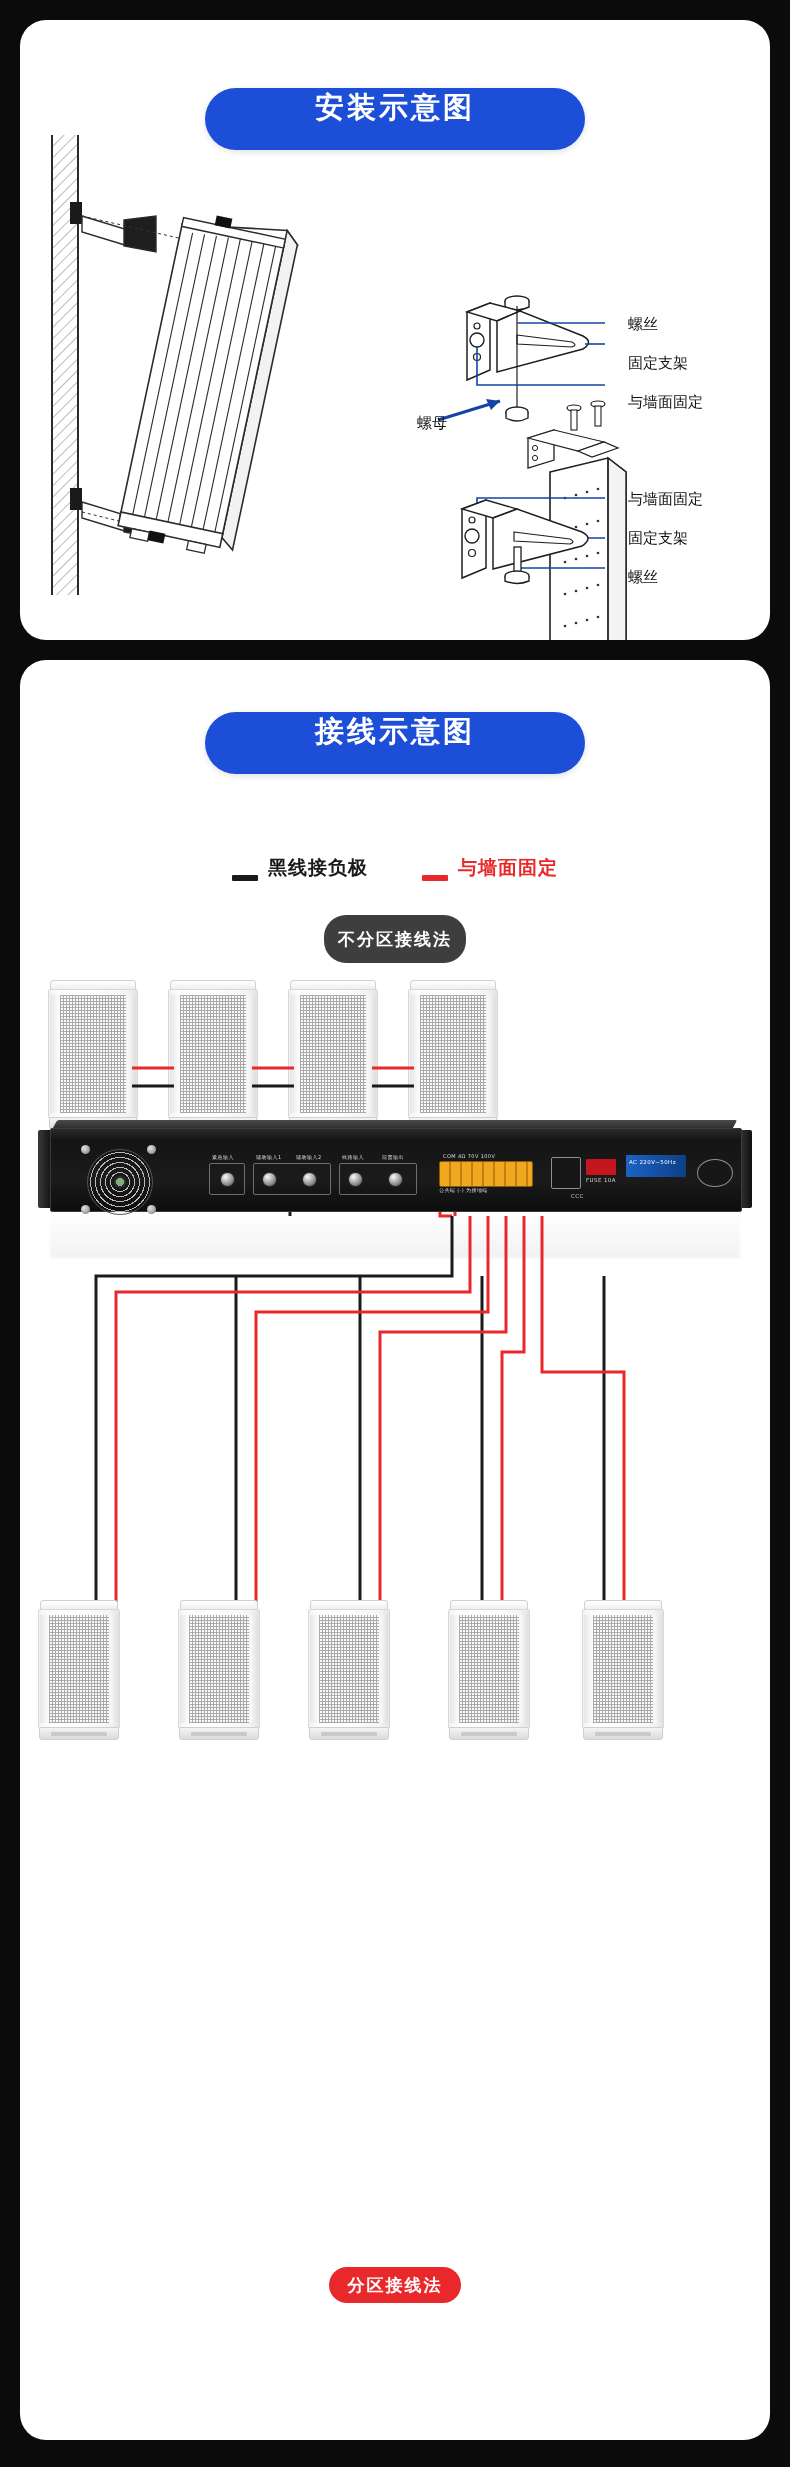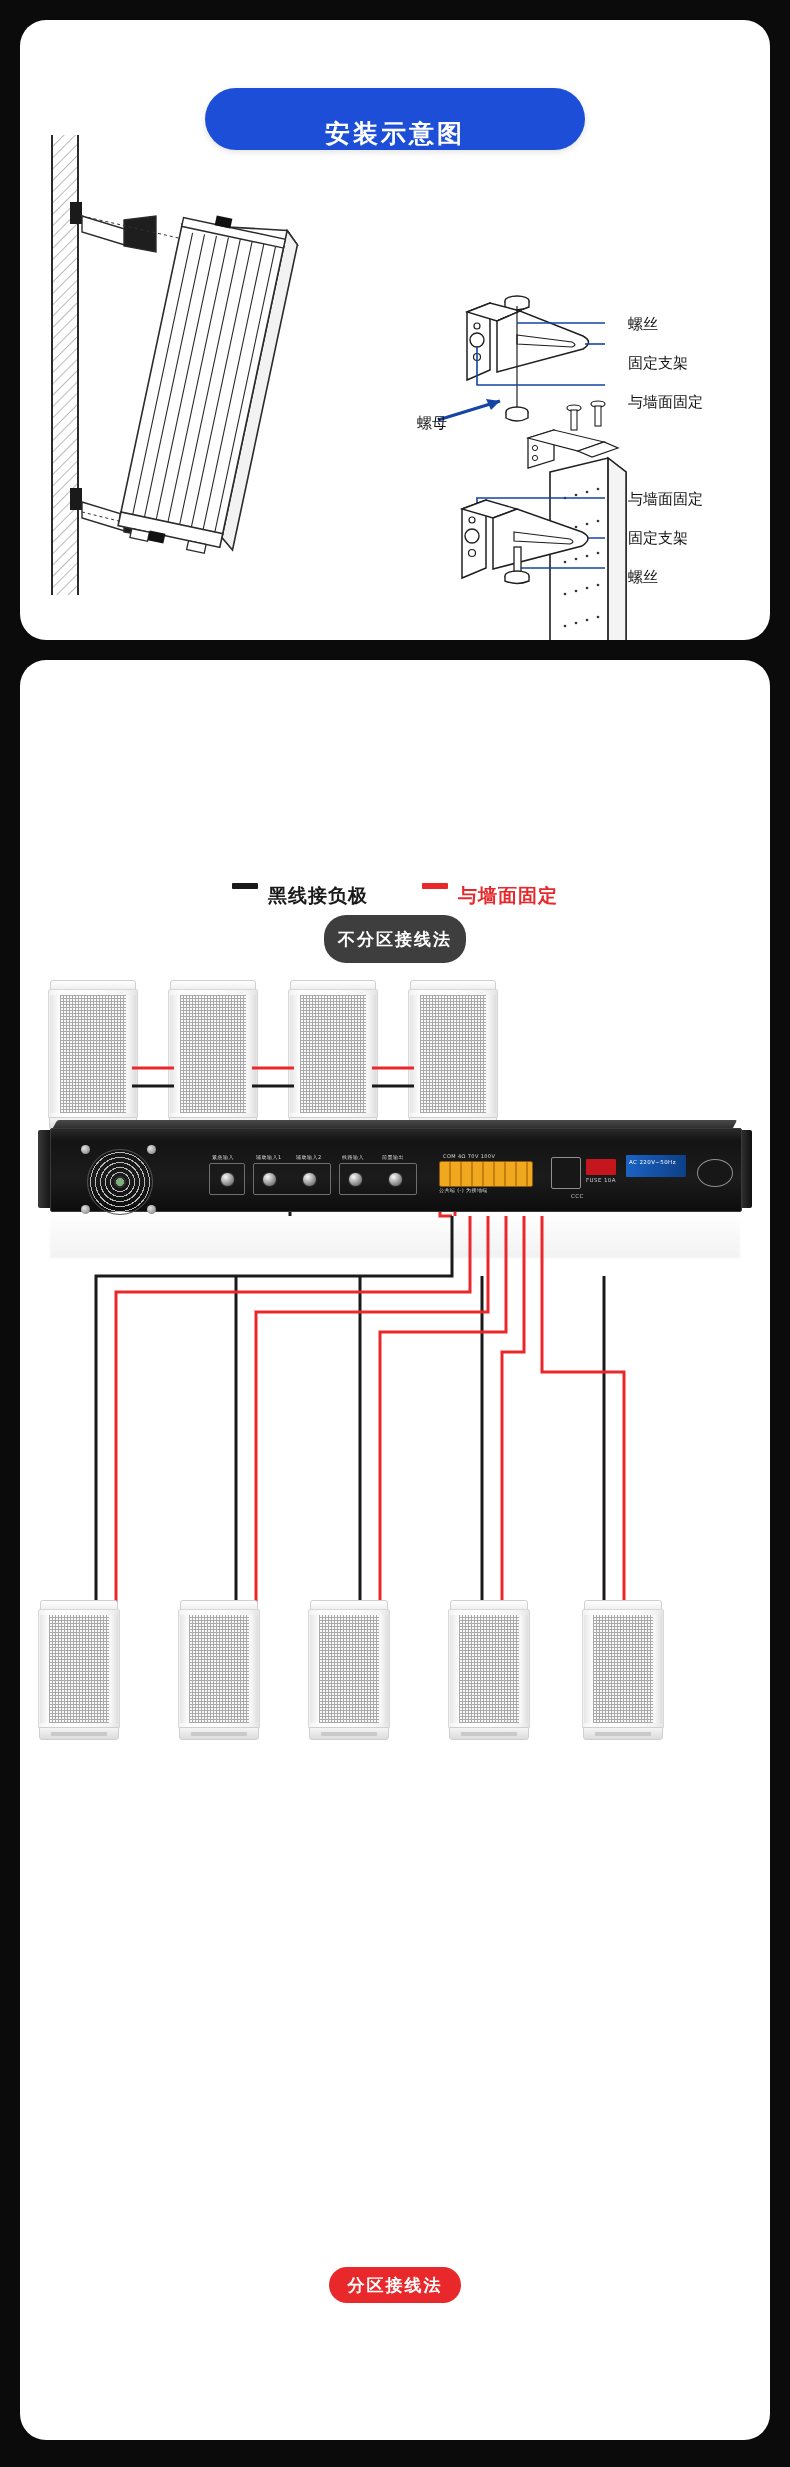--- a/index.html
+++ b/index.html
@@ -16,42 +16,42 @@
     position:absolute;left:20px;width:750px;
     background:#fff;border-radius:26px;overflow:hidden;
   }
   #card-install{top:20px;height:620px;}
   #card-wiring{top:660px;height:1780px;}
 
   
   .pill-banner{
     position:absolute;left:50%;transform:translateX(-50%);
     background:#1d4ed8;color:#fff;border-radius:40px;
-    display:flex;align-items:flex-end;justify-content:center;
-    font-size:25px;font-weight:bold;letter-spacing:3px;
+    display:flex;align-items:flex-start;justify-content:center;
+    font-size:29px;font-weight:bold;letter-spacing:3px;
     box-shadow:0 2px 6px rgba(0,0,0,.12);
   }
   #install-banner{top:68px;width:380px;height:62px;}
   #wiring-banner{top:52px;width:380px;height:62px;}
 
   
   .stage{position:absolute;left:0;top:0;width:100%;height:100%;pointer-events:none;}
 
   
   .lbl{
     position:absolute;font-size:15px;color:#111;white-space:nowrap;
     font-family:"DejaVu Sans","Liberation Sans",sans-serif;
   }
 
   
   #legend{
     position:absolute;top:195px;left:0;width:100%;
     display:flex;align-items:center;justify-content:center;gap:54px;
   }
-  .legend-item{display:flex;align-items:flex-start;gap:10px;margin-top:28px;}
+  .legend-item{display:flex;align-items:flex-end;gap:10px;}
   .legend-dash{width:26px;height:6px;border-radius:1px;display:block;}
   .legend-text{font-size:19px;font-weight:bold;letter-spacing:1px;}
 
   
   .tag-pill{
     position:absolute;left:50%;transform:translateX(-50%);
     display:flex;align-items:center;justify-content:center;
     border-radius:22px;color:#fff;font-size:17px;font-weight:bold;
     letter-spacing:2px;
   }
@@ -346,20 +346,23 @@
       </g>
     </svg>
 
     <div class="lbl" style="left:608px;top:470px;">与墙面固定</div>
     <div class="lbl" style="left:608px;top:509px;">固定支架</div>
     <div class="lbl" style="left:608px;top:548px;">螺丝</div>
   </div>
 
   <div class="card" id="card-wiring">
 
+    <div class="pill-banner" id="wiring-banner">
+      <span>接线示意图</span>
+    </div>
 
     <div id="legend">
       <div class="legend-item">
         <span class="legend-dash" style="background:#1a1a1a"></span>
         <span class="legend-text" style="color:#1a1a1a">黑线接负极</span>
       </div>
       <div class="legend-item">
         <span class="legend-dash" style="background:#e8282a"></span>
         <span class="legend-text" style="color:#e8282a">与墙面固定</span>
       </div>

